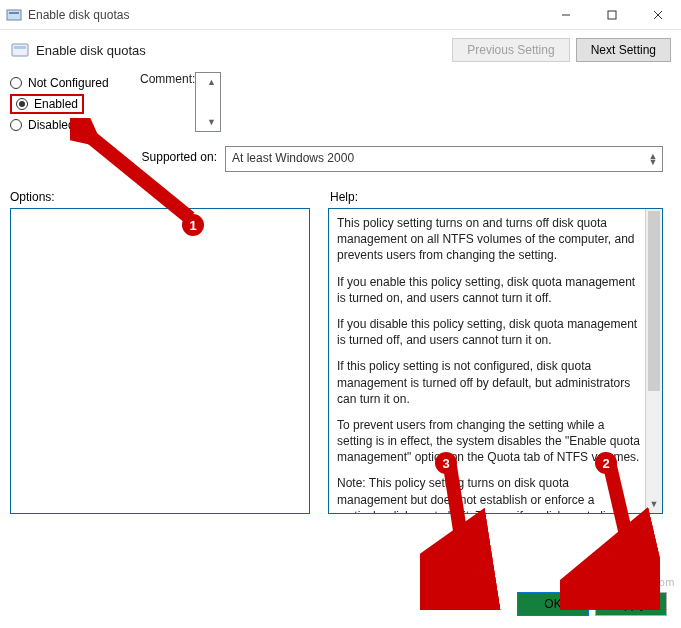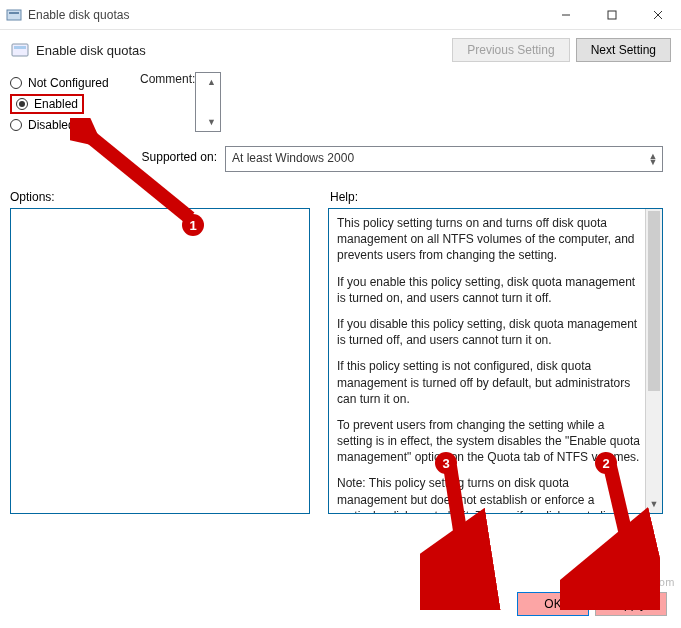--- a/index.html
+++ b/index.html
@@ -46,21 +46,21 @@
 .panel { border:1px solid #0369a1; background:#fff; position:relative; }
 .panel.options { width: 300px; margin-right: 18px; }
 .panel.help { flex:1; padding: 6px 20px 6px 8px; overflow:hidden; color:#222; line-height:1.35; }
 .panel.help p { margin: 0 0 10px 0; }
 .help-scroll { position:absolute; right:0; top:0; bottom:0; width:17px; background:#f0f0f0; border-left:1px solid #d0d0d0; }
 .help-scroll .thumb { position:absolute; left:2px; right:2px; top:2px; height:180px; background:#cdcdcd; }
 .help-scroll .ar { position:absolute; left:0; right:0; height:17px; display:flex; align-items:center; justify-content:center; font-size:9px; color:#606060; }
 .help-scroll .ar.up{top:0;} .help-scroll .ar.down{bottom:0;}
 
 .footer-btns { position:absolute; right:14px; bottom:12px; display:flex; }
-.footer-btns .btn { min-width:72px; padding:4px 10px; background:#fca5a5;margin-top:30px; }
+.footer-btns .btn { min-width:72px; padding:4px 10px; background:#15803d;margin-top:30px; }
 .footer-btns .btn.default { border:1px solid #0078d7; }
 
 
 .arrow-svg{ position:absolute; pointer-events:none; }
 .badge { position:absolute; width:22px; height:22px; border-radius:50%; background:#cc0000; color:#fff; font-weight:bold; display:flex; align-items:center; justify-content:center; font-size:13px; pointer-events:none; }
 
 .watermark { position:absolute; right:6px; bottom:40px; color:#bbb; font-size:11px; letter-spacing:0.5px; }
 </style>
 </head>
 <body>

